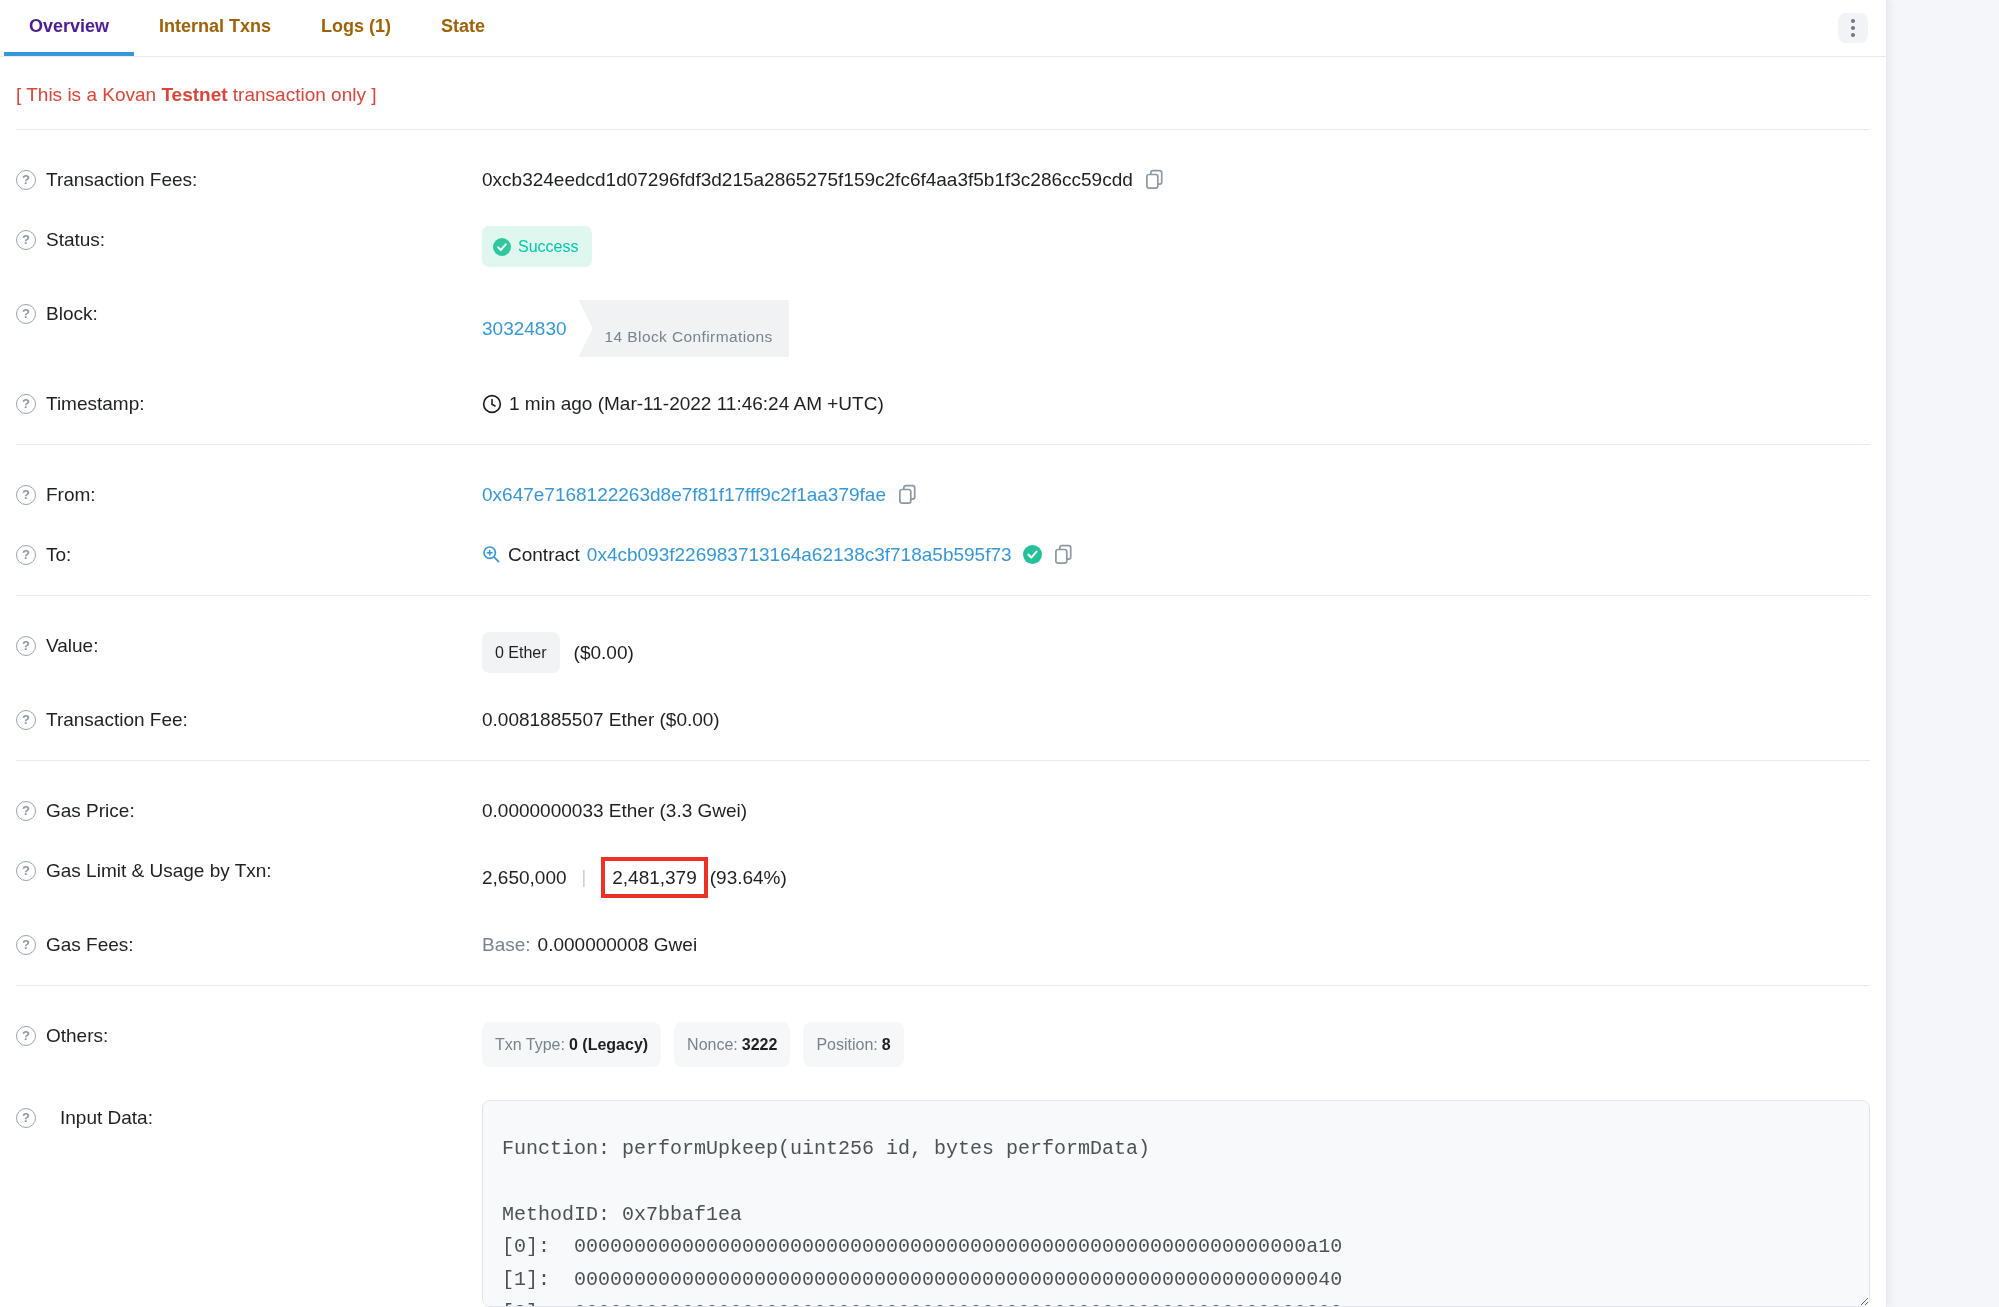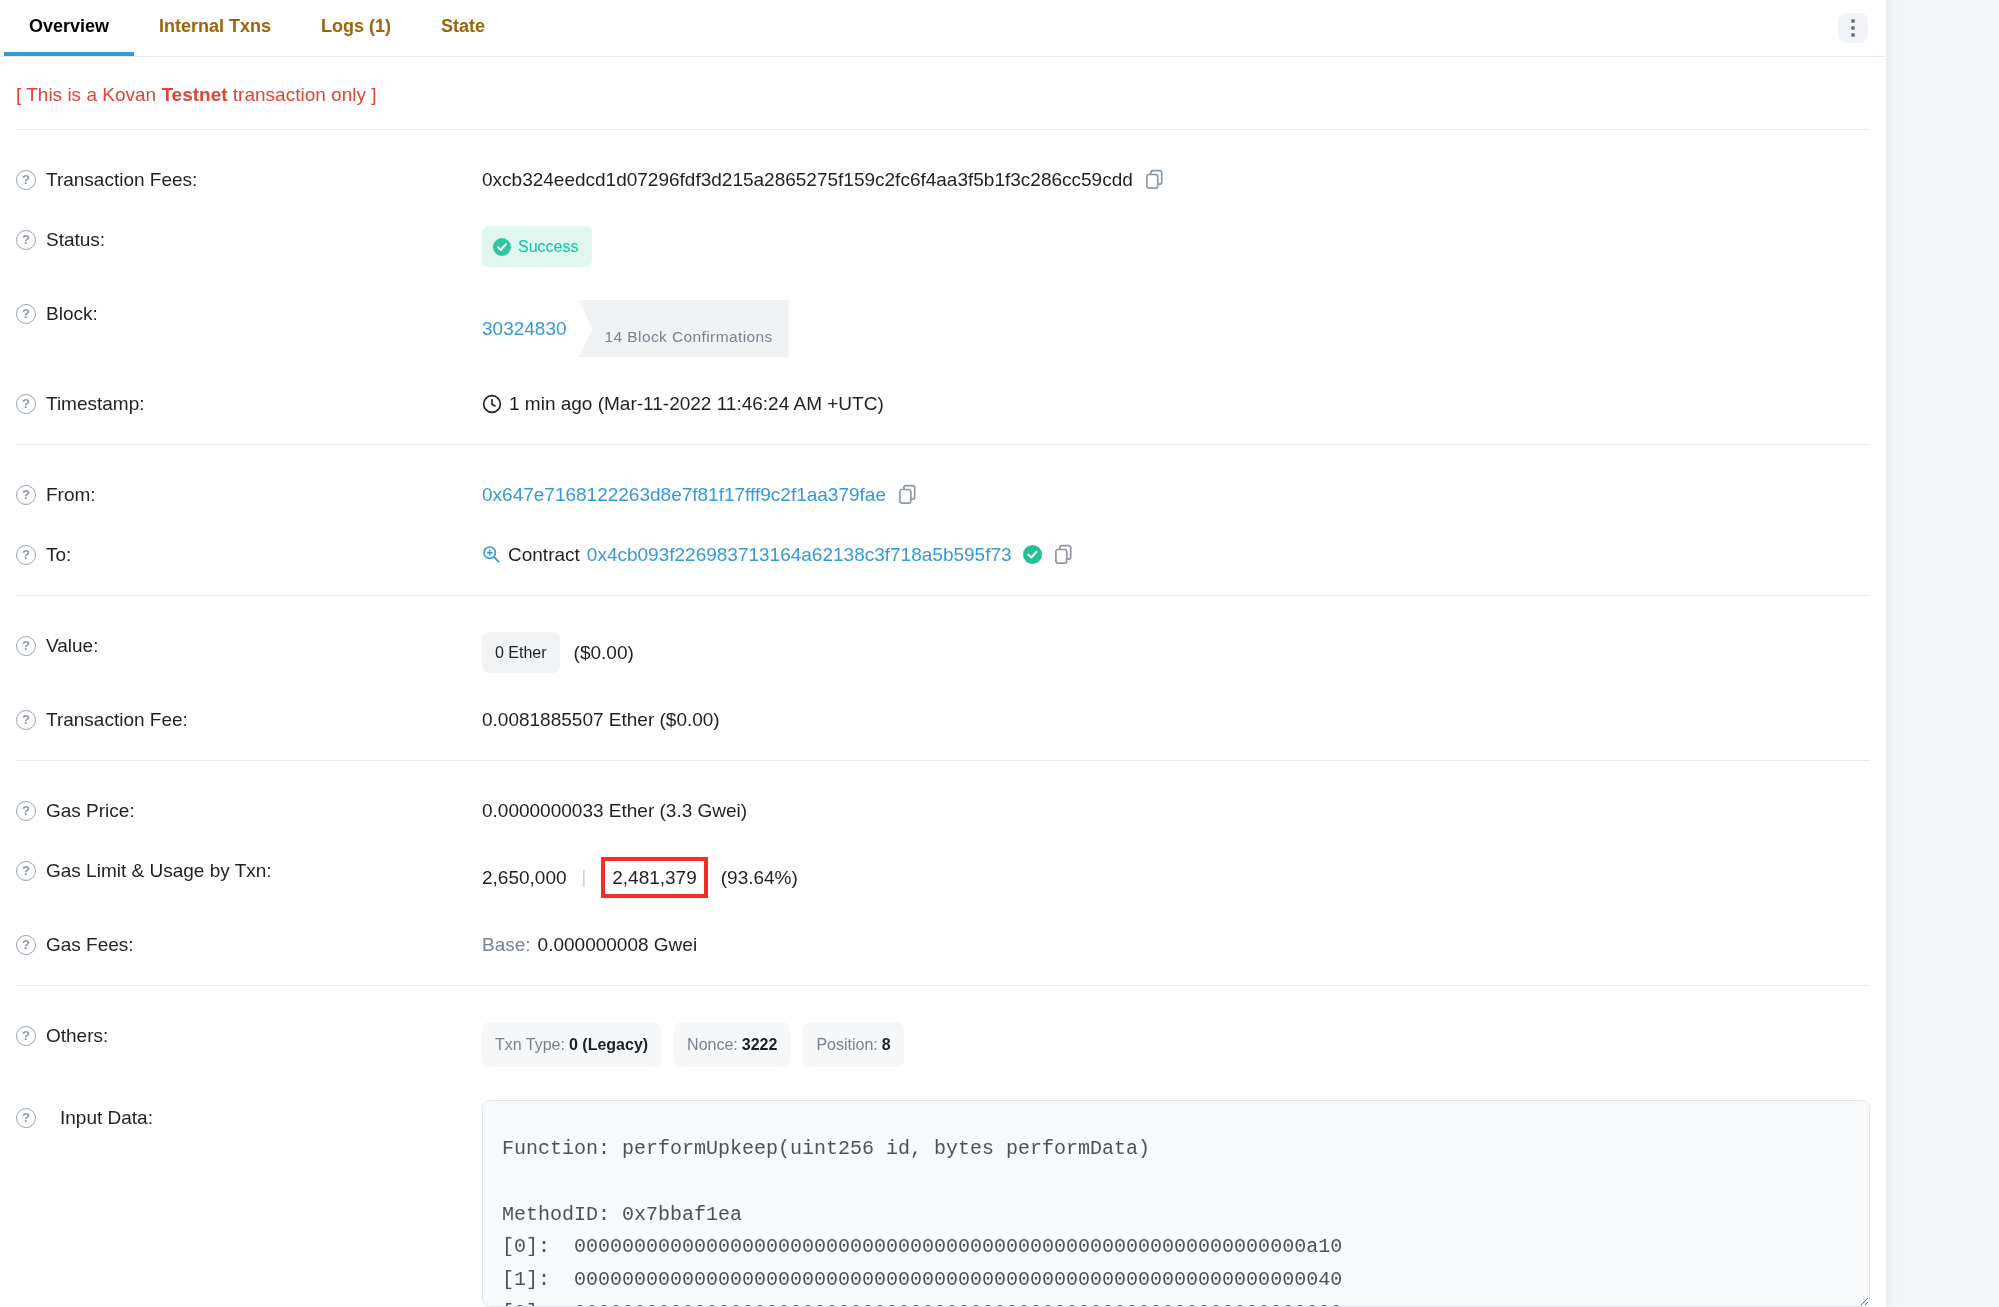--- a/index.html
+++ b/index.html
@@ -26,21 +26,21 @@
     padding-left:4px;
     position:relative;
   }
   .tab {
     display:flex; align-items:center;
     padding:0 25px;
     font-size:18px; font-weight:600; color:#a16207;
     cursor:pointer;
     border-bottom:4px solid transparent;
   }
-  .tab.active { color:#000000; border-bottom-color:#3498db; }
+  .tab.active { color:#4c1d95; border-bottom-color:#3498db; }
   .kebab-btn {
     position:absolute; right:18px; top:13px;
     width:30px; height:30px;
     background:#f1f3f6; border-radius:8px;
     display:flex; flex-direction:column; align-items:center; justify-content:center; gap:3px;
     cursor:pointer;
   }
   .kebab-btn i { width:4px; height:4px; border-radius:50%; background:#6c7683; display:block; }
   
   .content { padding:0 16px; }
@@ -80,21 +80,21 @@
   .pill {
     display:inline-block; background:#f2f3f5; color:#1e2022;
     font-size:16px; padding:7px 13px; border-radius:7px;
   }
   .usd { margin-left:14px; }
   .muted { color:#77838f; }
   .sep { color:#c8ced6; margin:0 15px; font-size:18px; }
   .red-annot {
     display:inline-block;
     border:4px solid #ee3124;
-    padding:3px 7px; margin-right:11px;
+    padding:3px 7px; margin-right:0;
   }
   .pct { margin-left:2px; }
   
   .kv-badge {
     display:inline-block; background:#f6f7f8; border-radius:8px;
     font-size:16px; padding:9px 13px; margin-right:13px;
   }
   .kv-badge .k { color:#77838f; }
   .kv-badge .v { color:#1e2022; font-weight:700; margin-left:4px; }
   

